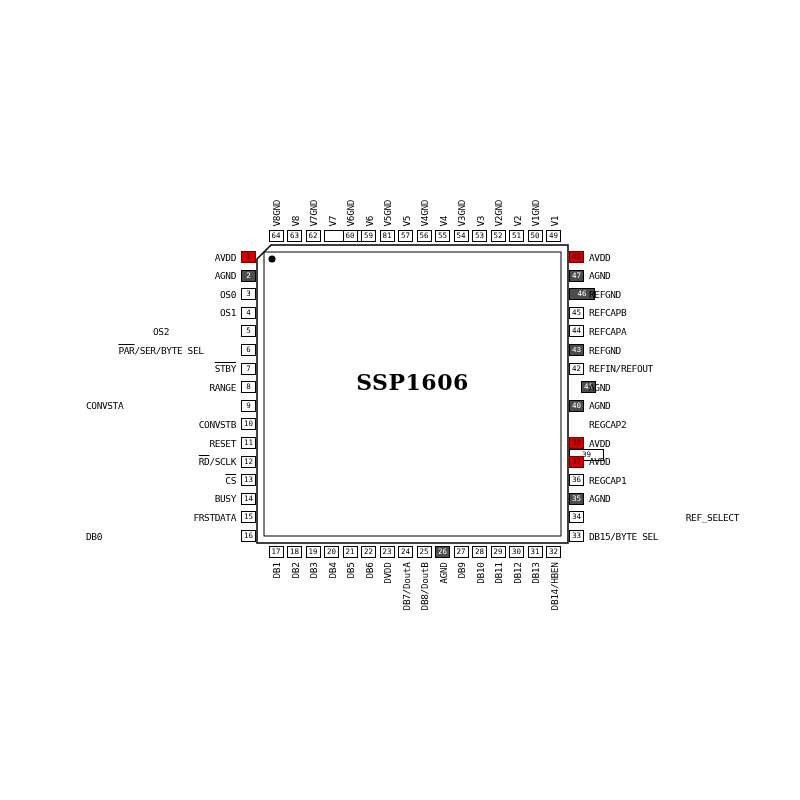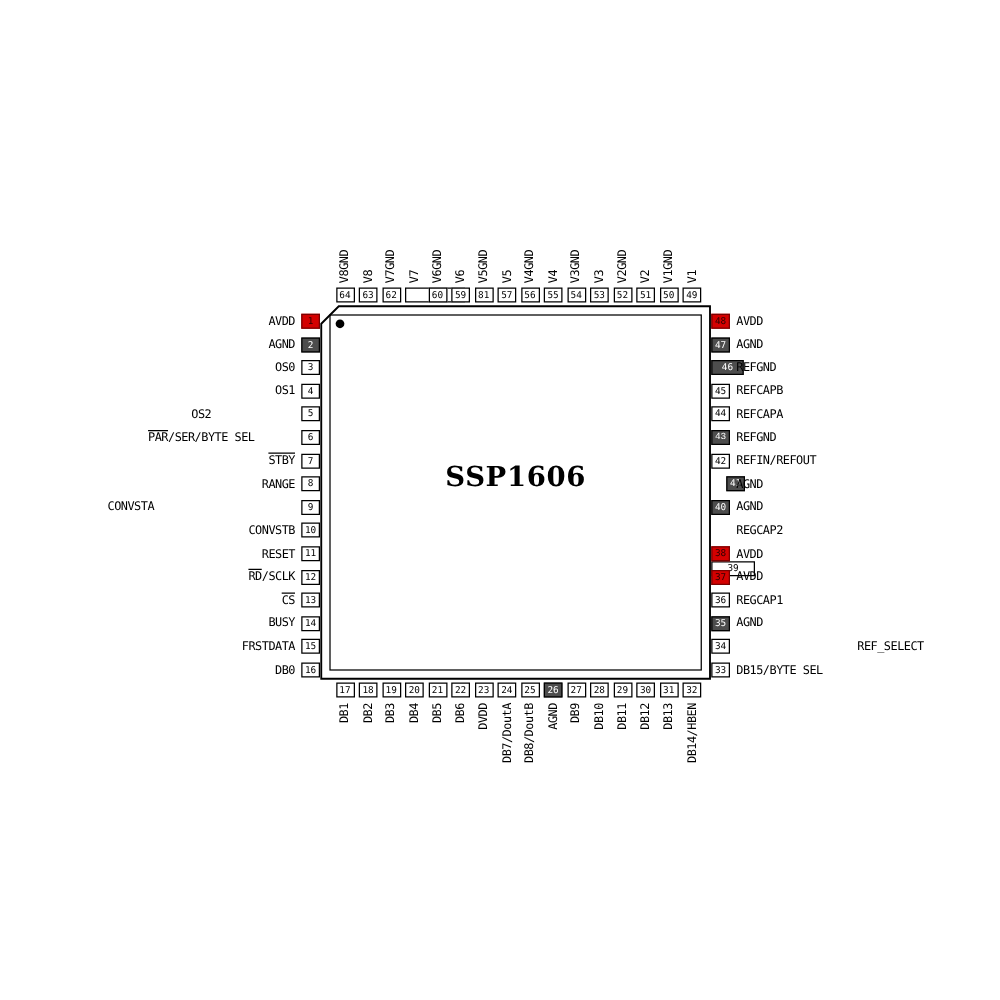--- a/index.html
+++ b/index.html
@@ -67,21 +67,21 @@
       <div class="pin-label" style="left: 86px; top: 436.5px; width: 150px; text-align: right;">RESET</div>
       <div class="pin-box" style="left: 241px; top: 455.6px; width: 15px; height: 12px;">12</div>
       <div class="pin-label" style="left: 86px; top: 455.1px; width: 150px; text-align: right;"><span class="ovl">RD</span>/SCLK</div>
       <div class="pin-box" style="left: 241px; top: 474.2px; width: 15px; height: 12px;">13</div>
       <div class="pin-label" style="left: 86px; top: 473.7px; width: 150px; text-align: right;"><span class="ovl">CS</span></div>
       <div class="pin-box" style="left: 241px; top: 492.8px; width: 15px; height: 12px;">14</div>
       <div class="pin-label" style="left: 86px; top: 492.3px; width: 150px; text-align: right;">BUSY</div>
       <div class="pin-box" style="left: 241px; top: 511.4px; width: 15px; height: 12px;">15</div>
       <div class="pin-label" style="left: 86px; top: 510.9px; width: 150px; text-align: right;">FRSTDATA</div>
       <div class="pin-box" style="left: 241px; top: 530px; width: 15px; height: 12px;">16</div>
-      <div class="pin-label" style="left: 86px; top: 529.5px; width: 150px; text-align: right;">DB0</div>
+      <div class="pin-label" style="left: 86px; top: 529.5px; width: 150px; ">DB0</div>
       <div class="pin-box red" style="left: 569px; top: 251px; width: 15px; height: 12px;">48</div>
       <div class="pin-label" style="left: 589px; top: 250.5px; width: 150px; text-align: left;">AVDD</div>
       <div class="pin-box dark" style="left: 569px; top: 269.6px; width: 15px; height: 12px;">47</div>
       <div class="pin-label" style="left: 589px; top: 269.1px; width: 150px; text-align: left;">AGND</div>
       <div class="pin-box dark" style="left: 569px; top: 288.2px; width: 26px; height: 12px;">46</div>
       <div class="pin-label" style="left: 589px; top: 287.7px; width: 150px; text-align: left;">REFGND</div>
       <div class="pin-box" style="left: 569px; top: 306.8px; width: 15px; height: 12px;">45</div>
       <div class="pin-label" style="left: 589px; top: 306.3px; width: 150px; text-align: left;">REFCAPB</div>
       <div class="pin-box" style="left: 569px; top: 325.4px; width: 15px; height: 12px;">44</div>
       <div class="pin-label" style="left: 589px; top: 324.9px; width: 150px; text-align: left;">REFCAPA</div>

